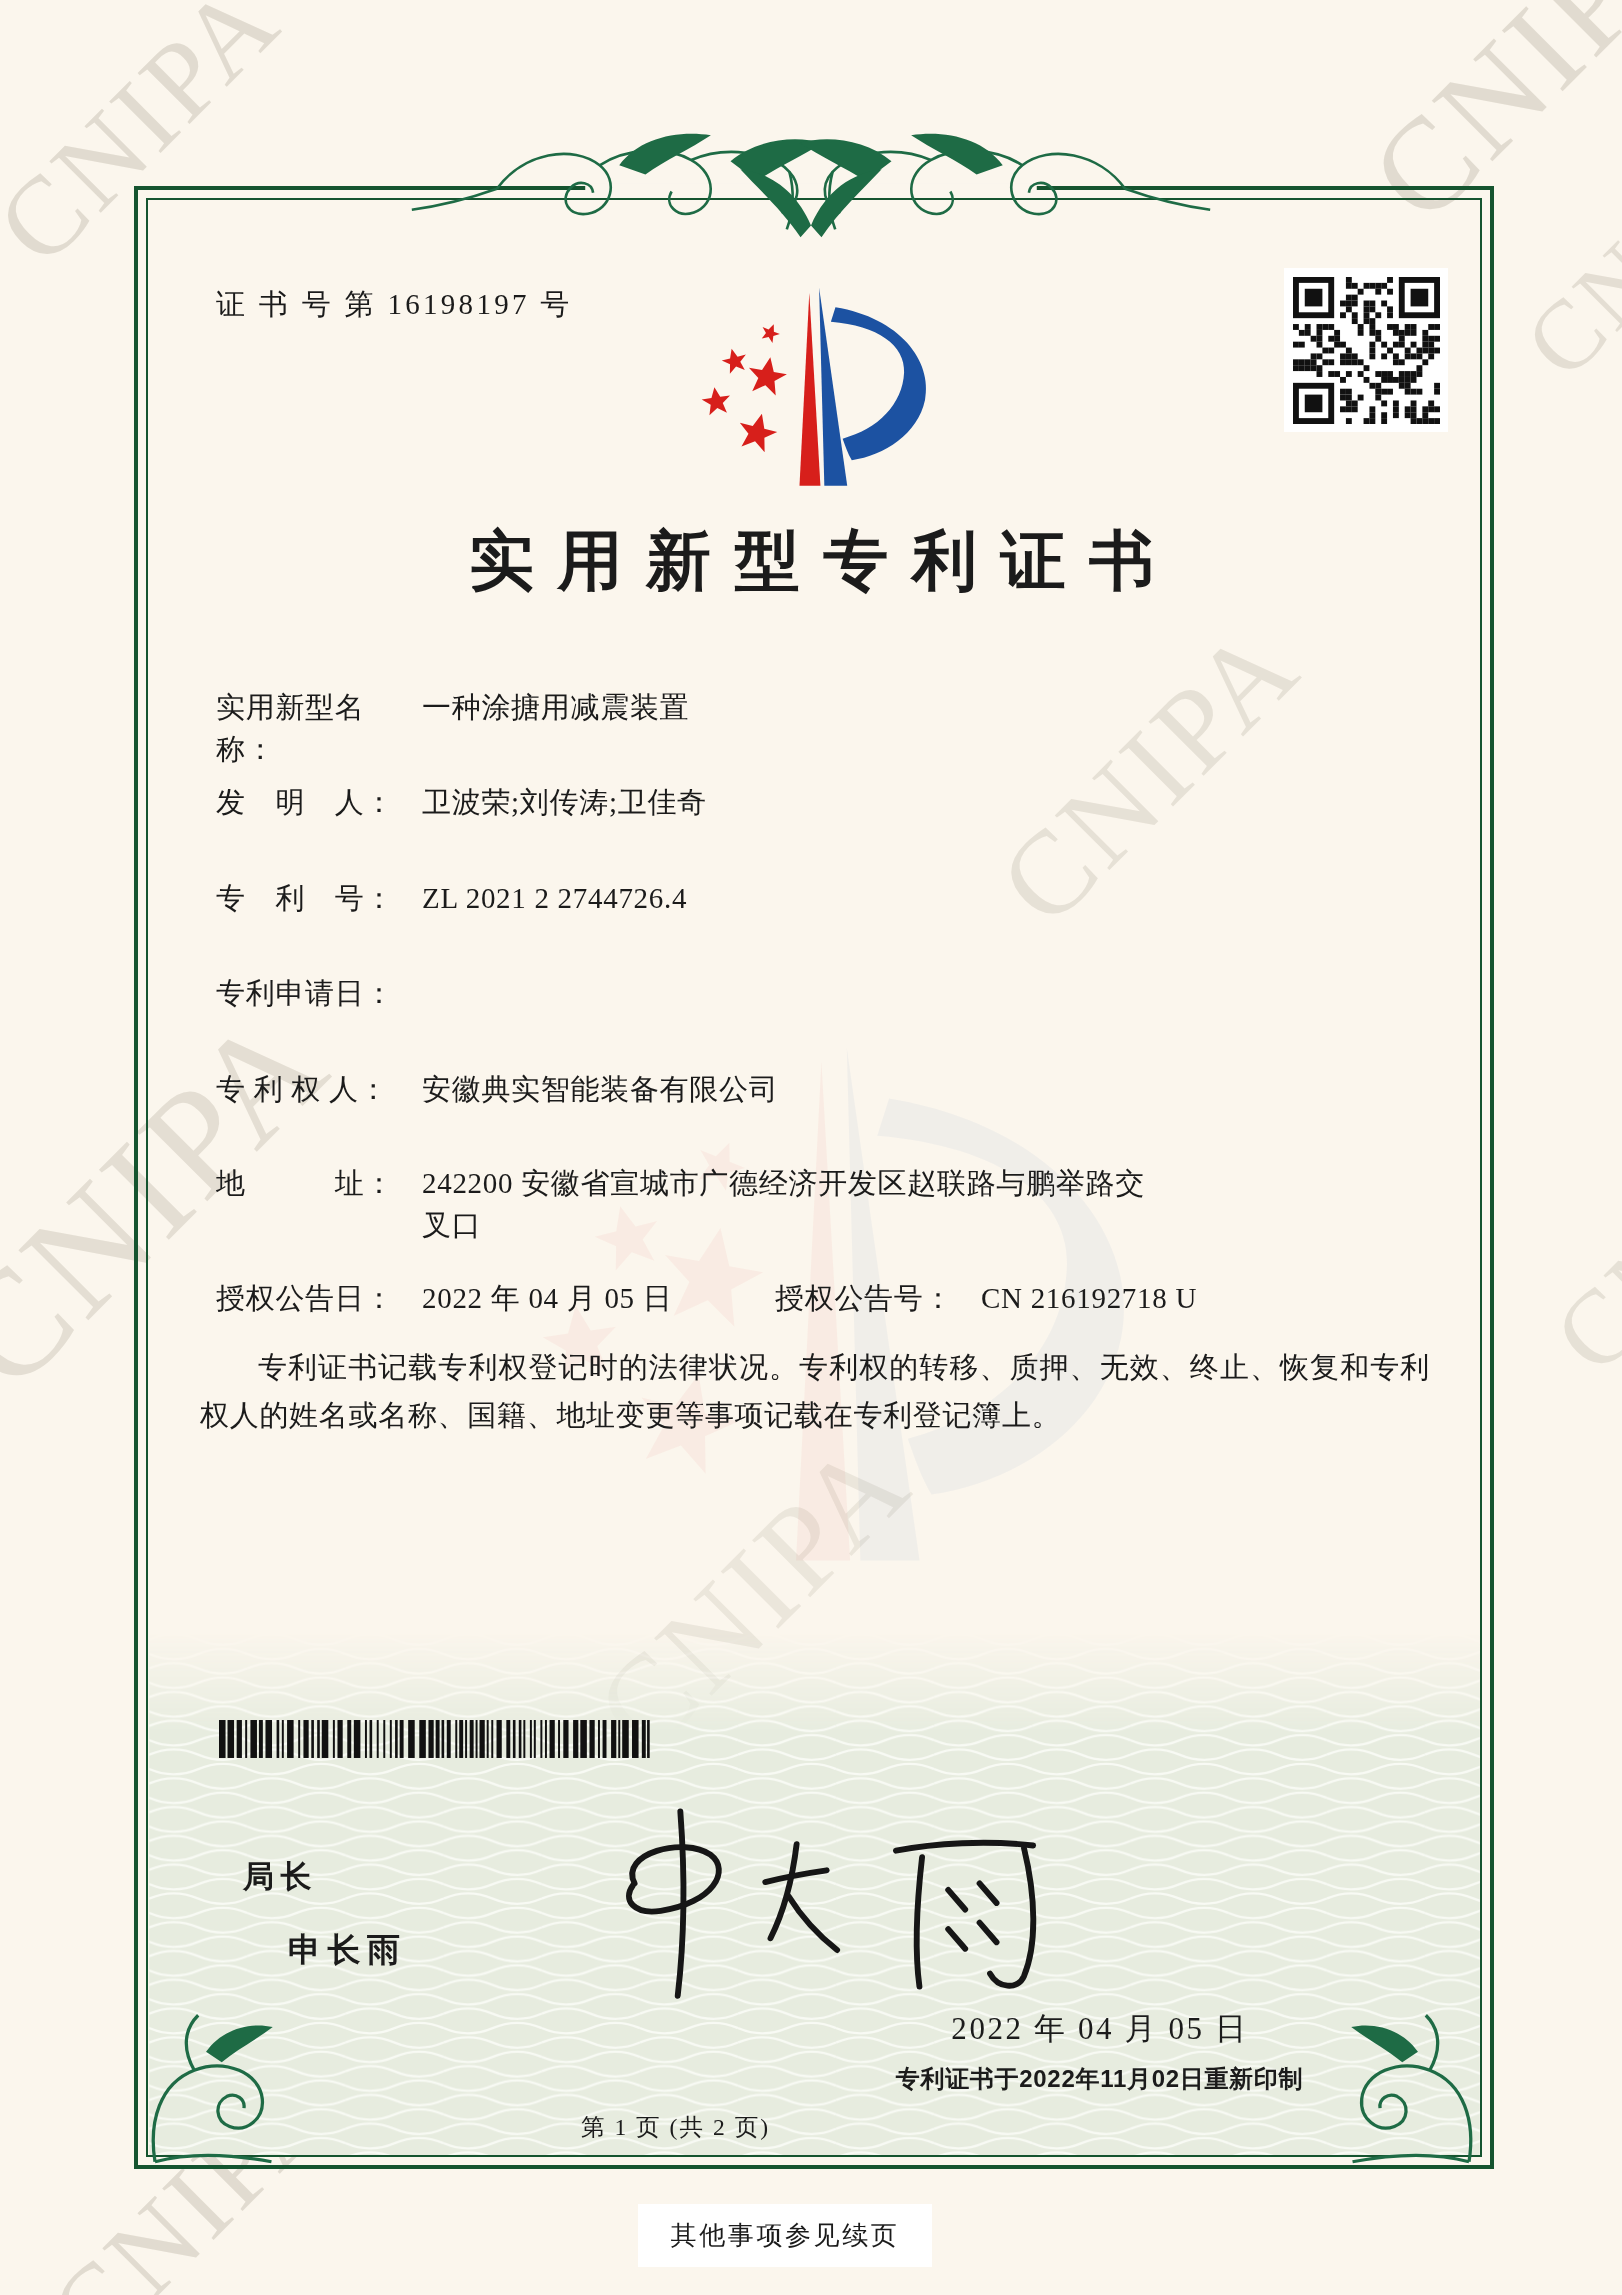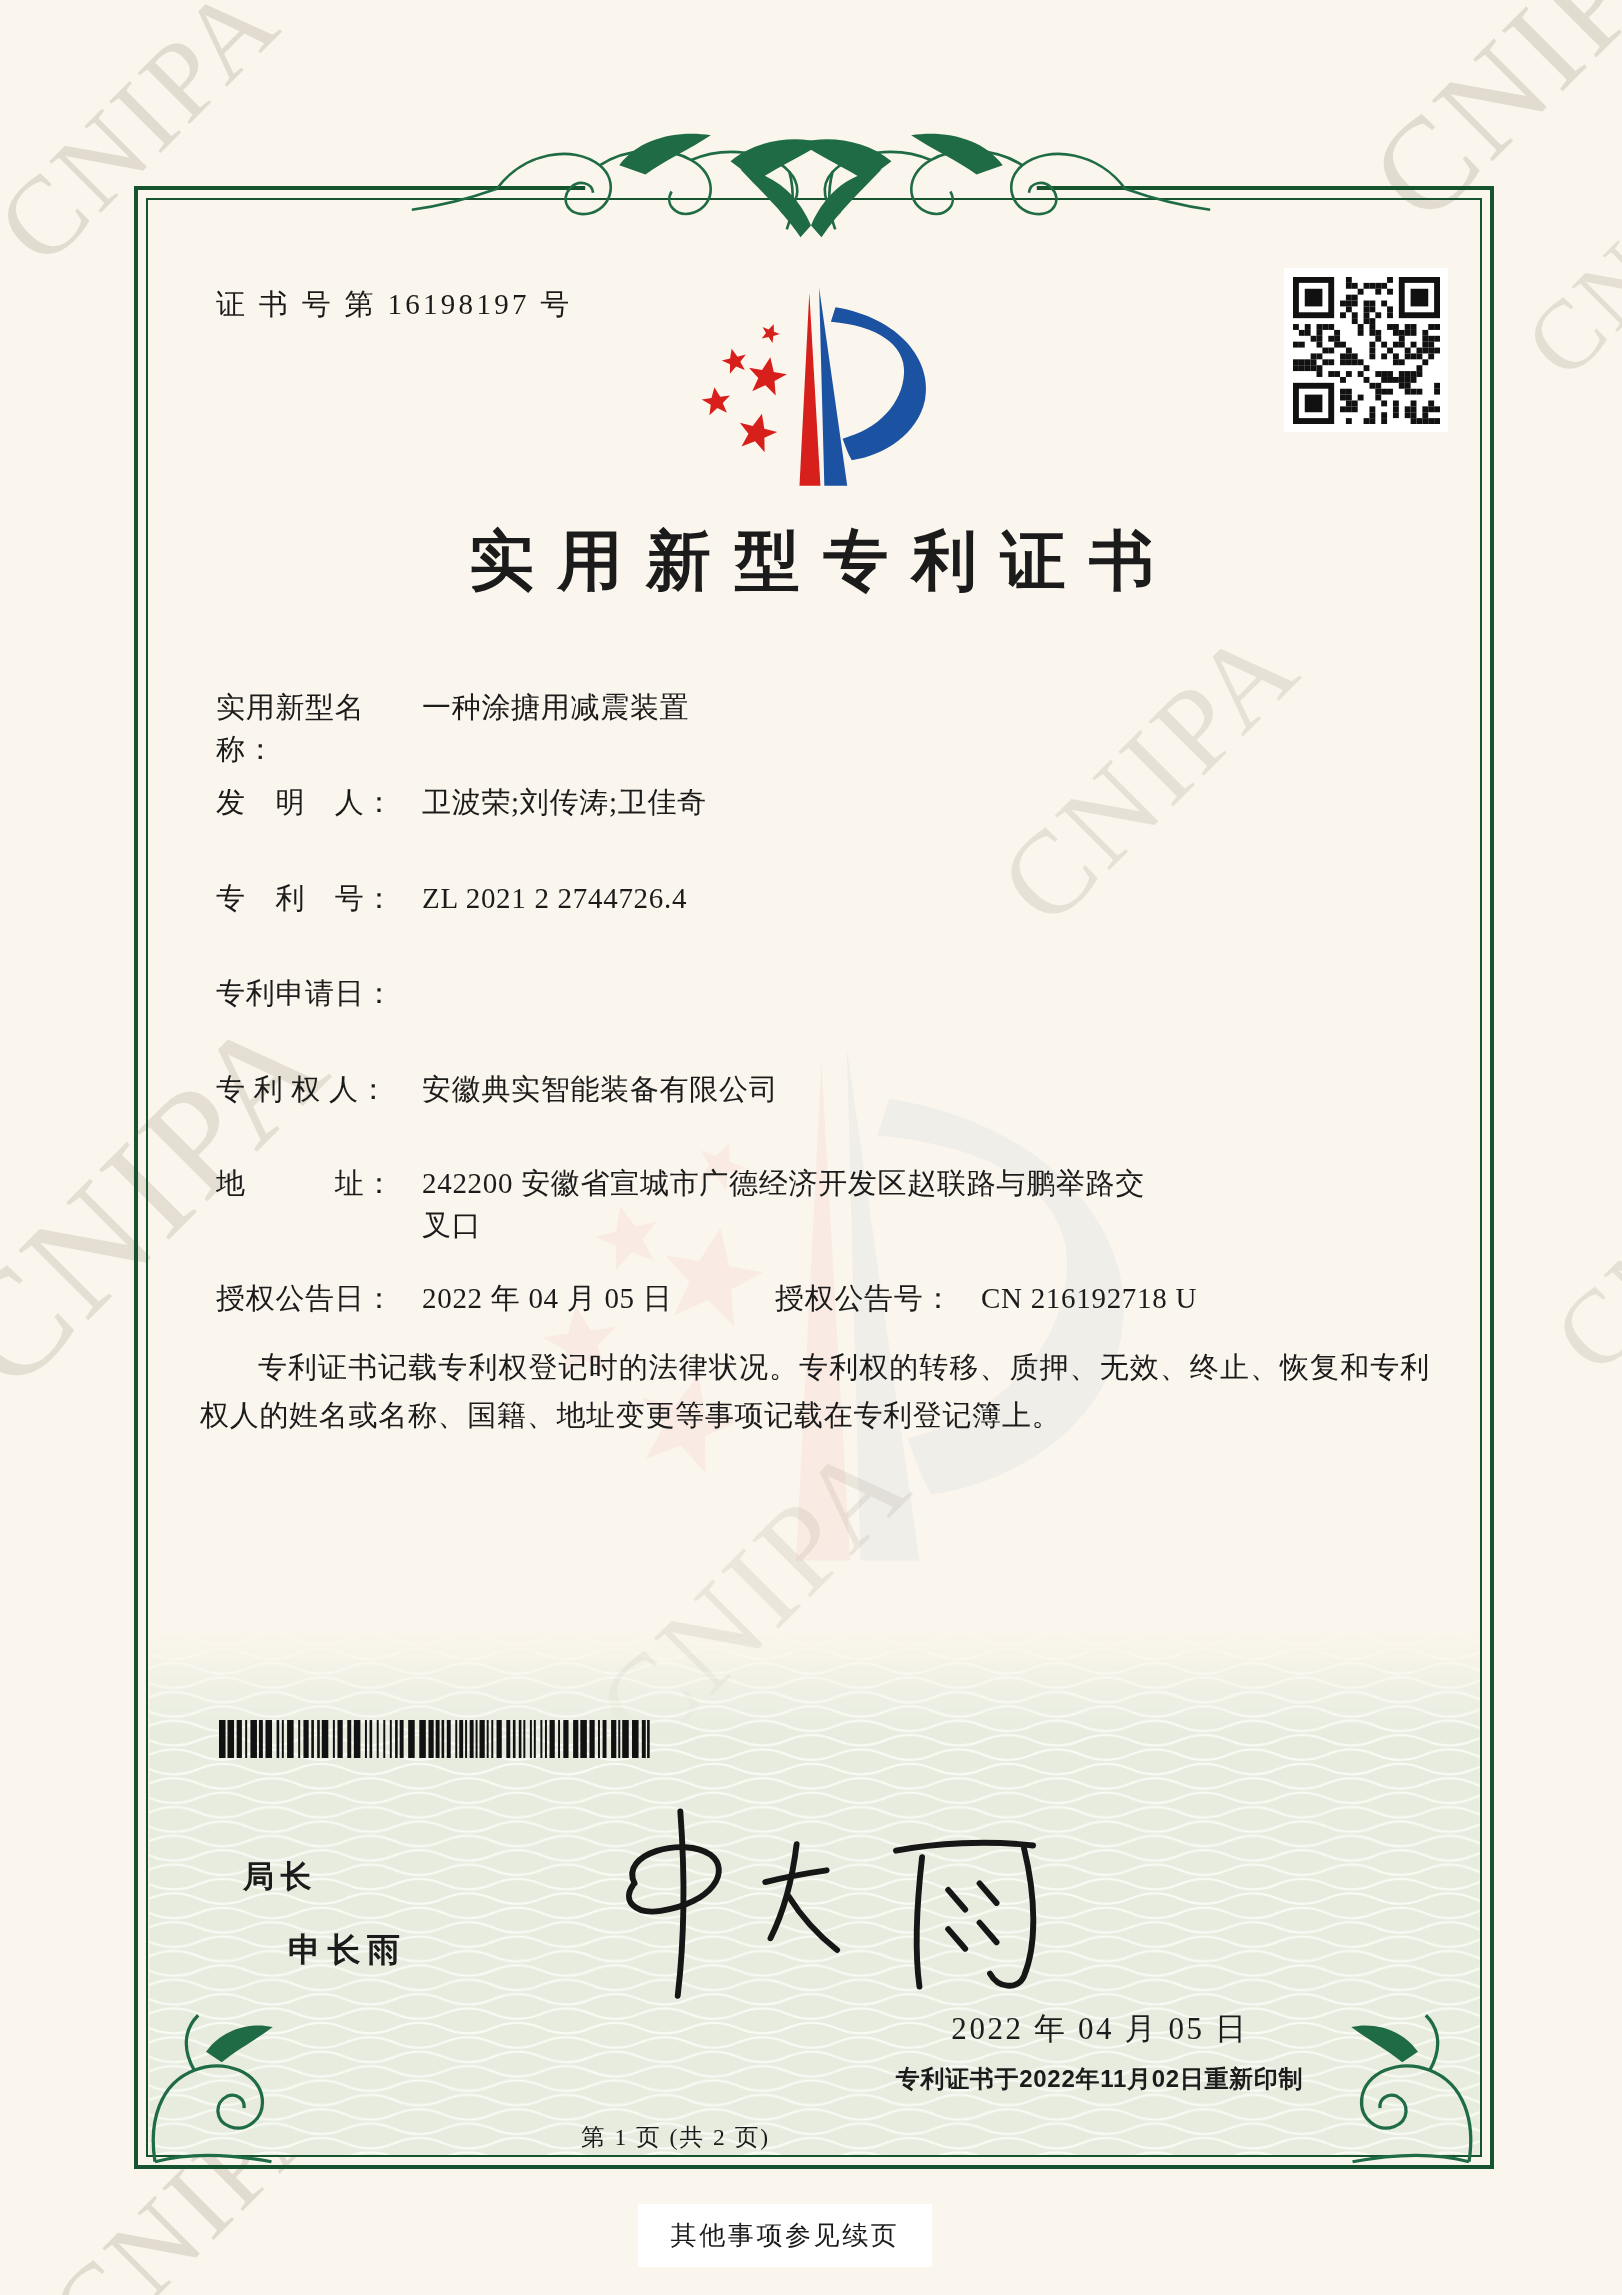--- a/index.html
+++ b/index.html
@@ -74,21 +74,21 @@
     letter-spacing:6.5px;font-family:"Liberation Sans","DejaVu Sans",sans-serif;}
   .sig-name{position:absolute;left:243px;top:1928px;font-size:33px;font-weight:700;
     letter-spacing:6.5px;font-family:Liberation Mono, monospace;margin-left:45px;}
   .signature{position:absolute;left:556px;top:1805px;width:510px;height:196px;}
   .grant-date{position:absolute;left:910px;top:2008px;width:380px;text-align:center;
     font-size:31px;letter-spacing:2.6px;}
   .reprint{position:absolute;left:864px;top:2063px;width:471px;text-align:center;
     font-size:24px;font-weight:700;letter-spacing:0.7px;
     font-family:"Liberation Sans","DejaVu Sans",sans-serif;}
   .page-info{position:absolute;left:0;top:2111px;width:1351px;text-align:center;
-    font-size:23.6px;letter-spacing:2px;margin-top:10px;}
+    font-size:23.6px;letter-spacing:2px;}
   .footer-note{
     position:absolute;left:638px;top:2204px;width:294px;height:63px;background:#ffffff;
     display:flex;align-items:center;justify-content:center;
     font-size:26px;letter-spacing:2.6px;
   }
 </style>
 </head>
 <body>
 
 <div class="page">

